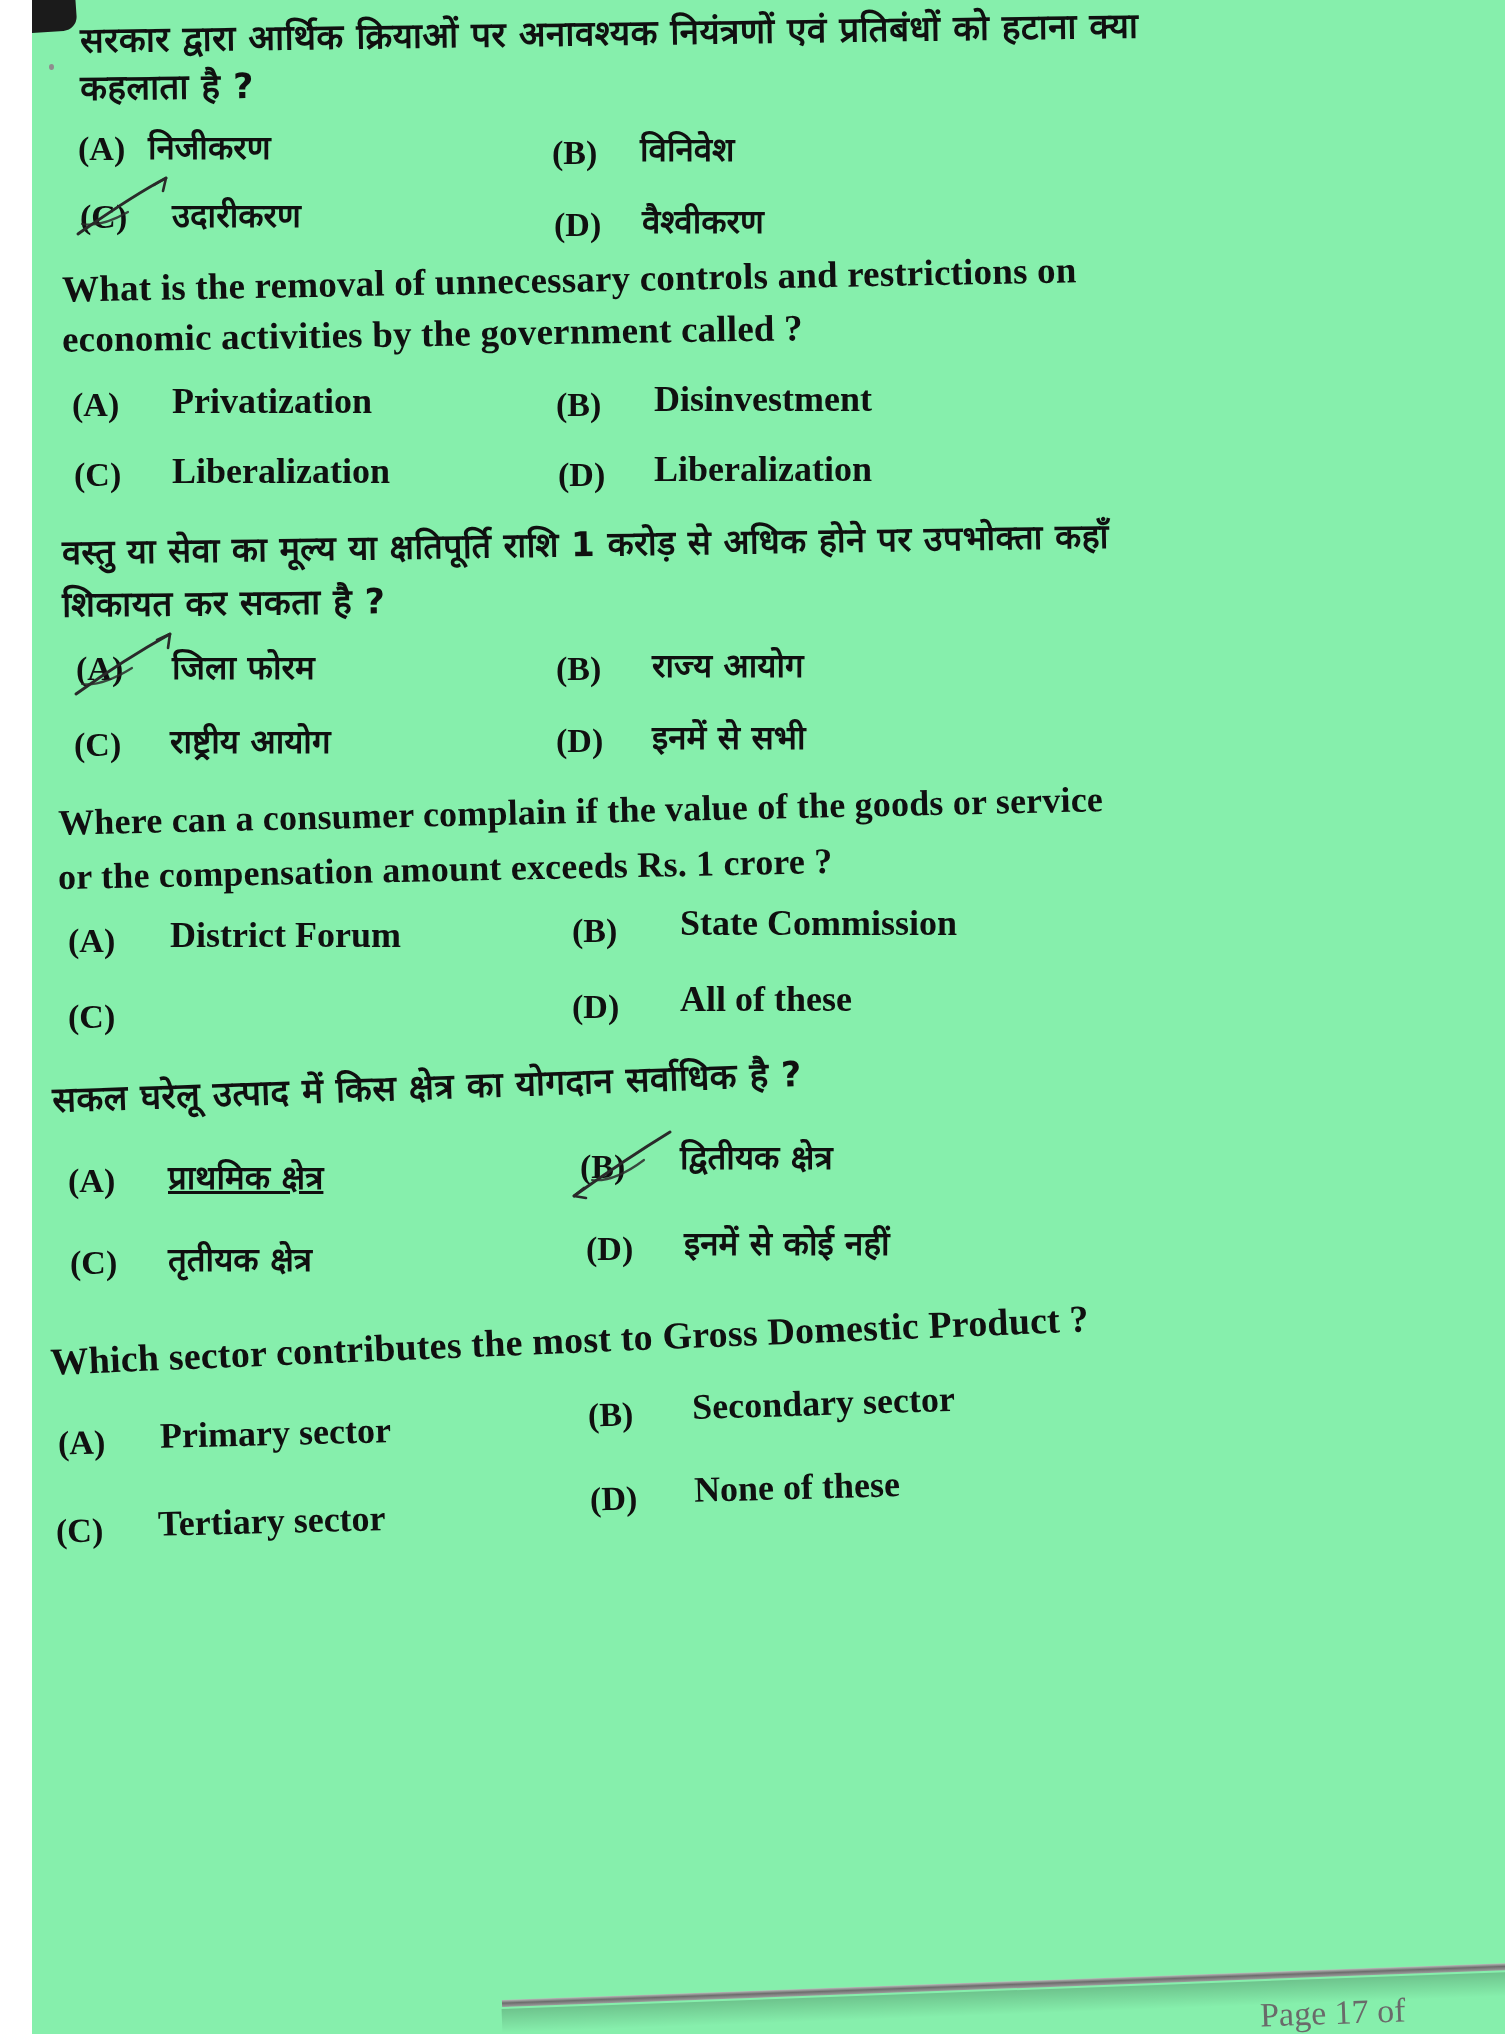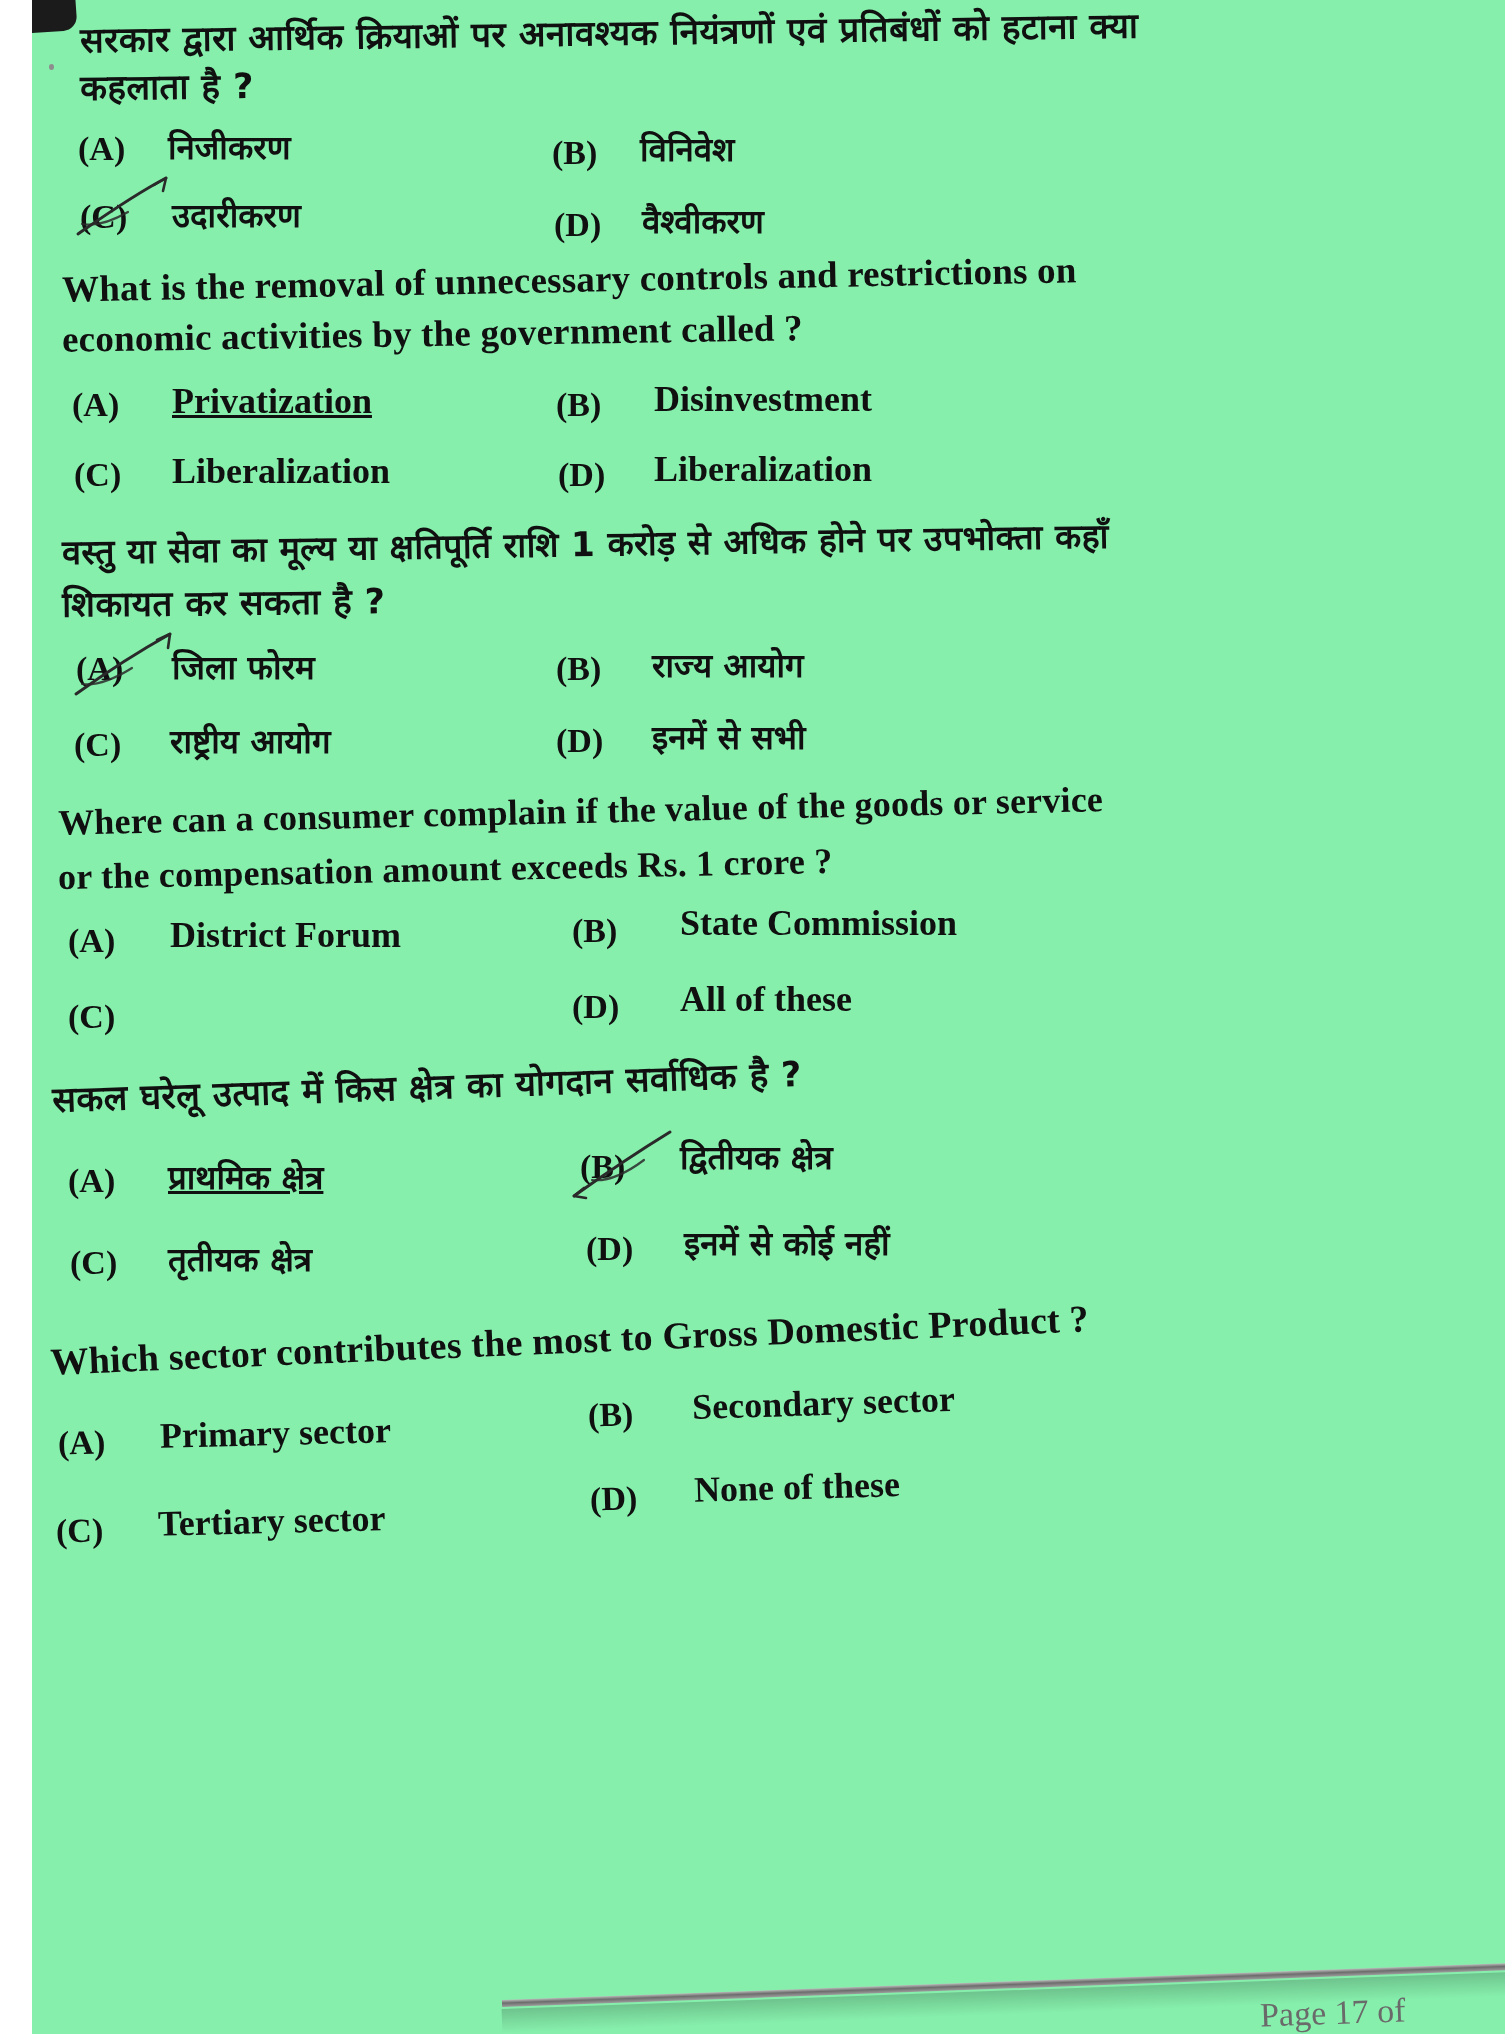--- a/index.html
+++ b/index.html
@@ -111,21 +111,21 @@
 
 <div id="page">
 
   <div class="scan-corner-artifact"></div>
   <div class="scan-speck"></div>
 
   <div class="blk hindi" style="left:48px; top:8px; transform:rotate(-0.8deg);">सरकार द्वारा आर्थिक क्रियाओं पर अनावश्यक नियंत्रणों एवं प्रतिबंधों को हटाना क्या</div>
   <div class="blk hindi" style="left:48px; top:62px; transform:rotate(-0.6deg);">कहलाता है ?</div>
 
   <div class="blk lbl" style="left:46px; top:130px;">(A)</div>
-  <div class="blk hindi-opt" style="left:136px; top:124px;">निजीकरण</div>
+  <div class="blk hindi-opt" style="left:116px; top:124px;">निजीकरण</div>
 
   <div class="blk lbl" style="left:520px; top:134px;">(B)</div>
   <div class="blk hindi-opt" style="left:608px; top:126px;">विनिवेश</div>
 
   <div class="blk lbl" style="left:48px; top:198px;">(C)</div>
   <div class="blk hindi-opt" style="left:140px; top:192px;">उदारीकरण</div>
 
   <div class="pen" style="left:38px; top:172px;">
     <svg width="130" height="70" viewBox="0 0 130 70">
       <path d="M8,62 C34,44 62,24 96,6" stroke="#2a2a2a" stroke-width="3" fill="none" stroke-linecap="round"></path>
@@ -134,21 +134,21 @@
     </svg>
   </div>
 
   <div class="blk lbl" style="left:522px; top:206px;">(D)</div>
   <div class="blk hindi-opt" style="left:610px; top:198px;">वैश्वीकरण</div>
 
   <div class="blk eng" style="left:30px; top:258px; transform:rotate(-1.1deg);">What is the removal of unnecessary controls and restrictions on</div>
   <div class="blk eng" style="left:30px; top:312px; transform:rotate(-0.9deg);">economic activities by the government called ?</div>
 
   <div class="blk lbl" style="left:40px; top:386px;">(A)</div>
-  <div class="blk eng-opt" style="left:140px; top:380px;text-decoration:underline;">Privatization</div>
+  <div class="blk eng-opt" style="left:140px; top:380px;">Privatization</div>
 
   <div class="blk lbl" style="left:524px; top:386px;">(B)</div>
   <div class="blk eng-opt" style="left:622px; top:378px;">Disinvestment</div>
 
   <div class="blk lbl" style="left:42px; top:456px;">(C)</div>
   <div class="blk eng-opt" style="left:140px; top:450px;">Liberalization</div>
 
   <div class="blk lbl" style="left:526px; top:456px;">(D)</div>
   <div class="blk eng-opt" style="left:622px; top:448px;">Liberalization</div>
 

